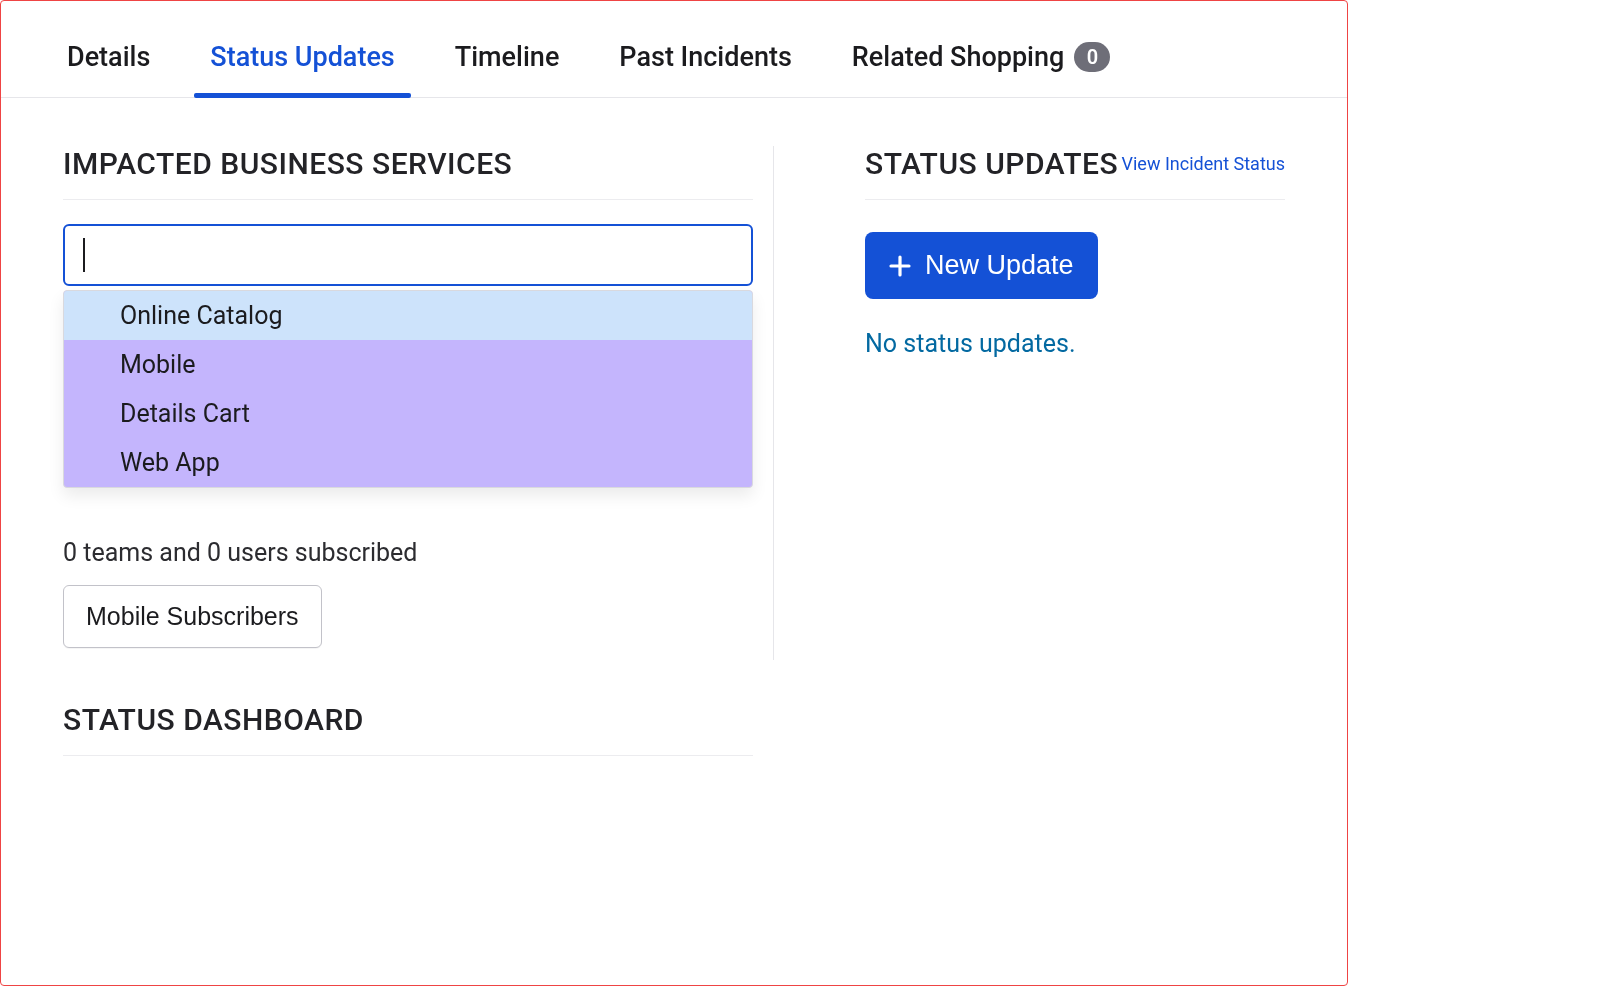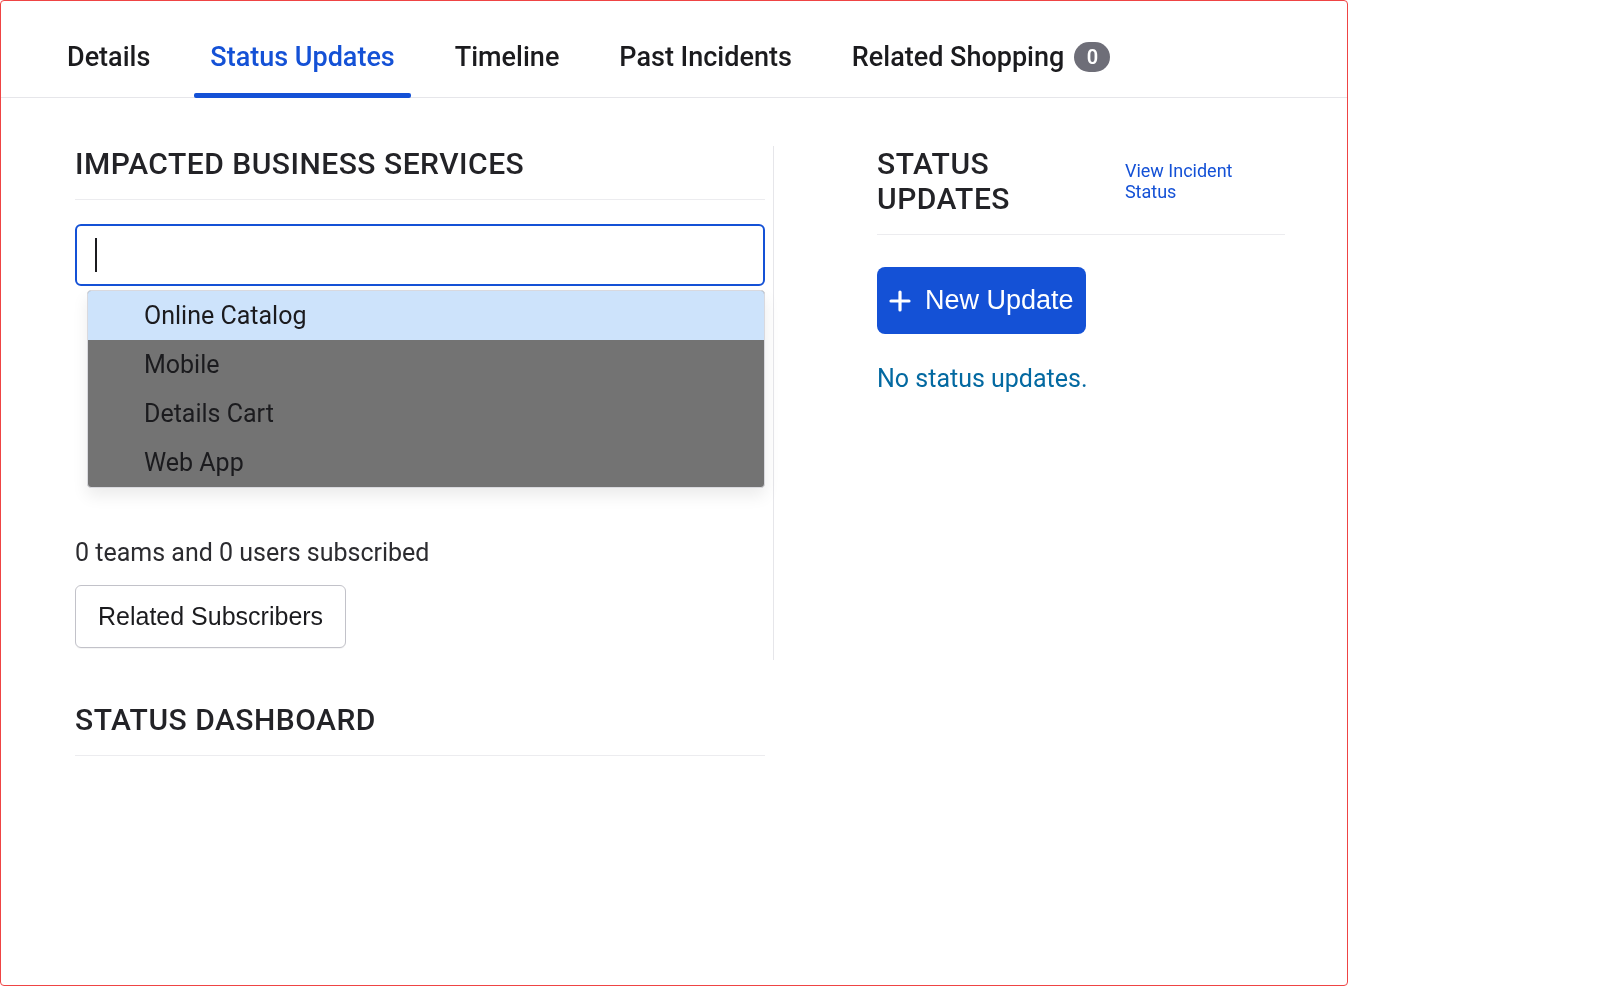--- a/index.html
+++ b/index.html
@@ -8,47 +8,47 @@
 
     
     .tabs { display: flex; align-items: flex-end; gap: 52px; padding: 28px 62px 0 62px; border-bottom: 1px solid #e6e6ea; }
     .tab { font-size: 27px; font-weight: 500; color: #1b1b1e; padding: 12px 4px 24px 4px; cursor: pointer; position: relative; display: inline-flex; align-items: center; gap: 10px; }
     .tab.active { color: #1451d6; }
     .tab.active::after { content: ""; position: absolute; left: -12px; right: -12px; bottom: -1px; height: 5px; background: #1451d6; border-radius: 2px; }
     .badge { display: inline-flex; align-items: center; justify-content: center; min-width: 36px; height: 30px; padding: 0 12px; background: #6e6e78; color: #fff; border-radius: 16px; font-size: 20px; font-weight: 600; }
 
     
     .content { display: flex; padding: 48px 62px 24px 62px; gap: 0; position: relative; }
-    .col-left { width: 690px; position: relative; margin-left: 12px; }
+    .col-left { width: 690px; position: relative; }
     .divider { width: 1px; background: #e6e6ea; position: absolute; left: 772px; top: 48px; bottom: 120px; }
     .col-right { flex: 1; padding-left: 112px; }
 
     .section-heading { font-size: 30px; font-weight: 500; letter-spacing: 0.5px; color: #232327; display: flex; align-items: center; justify-content: space-between; border-bottom: 1px solid #ececef; padding-bottom: 18px; text-transform: uppercase; }
 
     
     .combo-wrap { position: relative; margin-top: 24px; }
     .combo-input { width: 100%; height: 62px; border: 2px solid #1451d6; border-radius: 6px; background: #fff; font-size: 24px; padding: 8px 18px; outline: none; }
     .caret { position: absolute; left: 20px; top: 14px; width: 2px; height: 34px; background: #1b1b1e; animation: blink 1.1s steps(1) infinite; }
     @keyframes blink { 50% { opacity: 0; } }
-    .dropdown { position: absolute; top: 66px; left: 12px; right: 0; background: #737373; border: 1px solid #d9d9de; border-radius: 4px; box-shadow: 0 8px 16px rgba(0,0,0,0.08); overflow: hidden; z-index: 2; }
+    .dropdown { position: absolute; top: 66px; left: 0; right: 0; background: #c4b5fd; border: 1px solid #d9d9de; border-radius: 4px; box-shadow: 0 8px 16px rgba(0,0,0,0.08); overflow: hidden; z-index: 2; }
     .option { padding: 10px 56px; font-size: 25px; color: #1b1b1e; cursor: pointer; }
     .option.highlight { background: #cde3fb; }
 
     .subscribers { margin-top: 252px; font-size: 25px; color: #2c2c30; }
     .btn-outline { display: inline-block; margin-top: 18px; padding: 16px 22px; border: 1px solid #c2c2c9; border-radius: 6px; font-size: 25px; color: #1b1b1e; background: #fff; cursor: pointer; box-shadow: 0 1px 0 rgba(0,0,0,0.04); }
 
     .dash-heading { font-size: 30px; font-weight: 500; color: #232327; margin-top: 54px; padding-bottom: 18px; border-bottom: 1px solid #ececef; letter-spacing: 0.5px; }
     .dash-text { margin-top: 22px; font-size: 25px; color: #1b1b1e; line-height: 1.45; }
     .link { color: #1451d6; text-decoration: none; cursor: pointer; }
 
     
     .right-head { display: flex; align-items: center; justify-content: space-between; border-bottom: 1px solid #ececef; padding-bottom: 18px; }
     .right-title { font-size: 30px; font-weight: 500; color: #232327; letter-spacing: 0.5px; }
     .view-link { font-size: 18px; }
-    .new-update-btn { display: inline-flex; align-items: center; gap: 14px; background: #1451d6; color: #fff; border: none; border-radius: 8px; padding: 18px 12px; font-size: 27px; font-weight: 500; margin-top: 32px; cursor: pointer; }
+    .new-update-btn { display: inline-flex; align-items: center; gap: 14px; background: #1451d6; color: #fff; border: none; border-radius: 8px; padding: 18px 24px; font-size: 27px; font-weight: 500; margin-top: 32px; cursor: pointer; }
     .plus-ico svg { display: block; }
     .empty { margin-top: 30px; font-size: 25px; color: #0369a1; }
   </style>
 </head>
 <body>
 
 <div class="frame">
 
   <div class="tabs">
     <div class="tab">Details</div>
@@ -72,21 +72,21 @@
         <div class="caret"></div>
         <div class="dropdown">
           <div class="option highlight">Online Catalog</div>
           <div class="option">Mobile</div>
           <div class="option">Details Cart</div>
           <div class="option">Web App</div>
         </div>
       </div>
 
       <div class="subscribers">0 teams and 0 users subscribed</div>
-      <button class="btn-outline">Related Subscribers</button>
+      <button class="btn-outline">Mobile Subscribers</button>
 
       <div class="dash-heading">STATUS DASHBOARD</div>
     </div>
 
     <div class="col-right">
       <div class="right-head">
         <span class="right-title">STATUS UPDATES</span>
         <a class="link view-link">View Incident Status</a>
       </div>
       <button class="new-update-btn">

